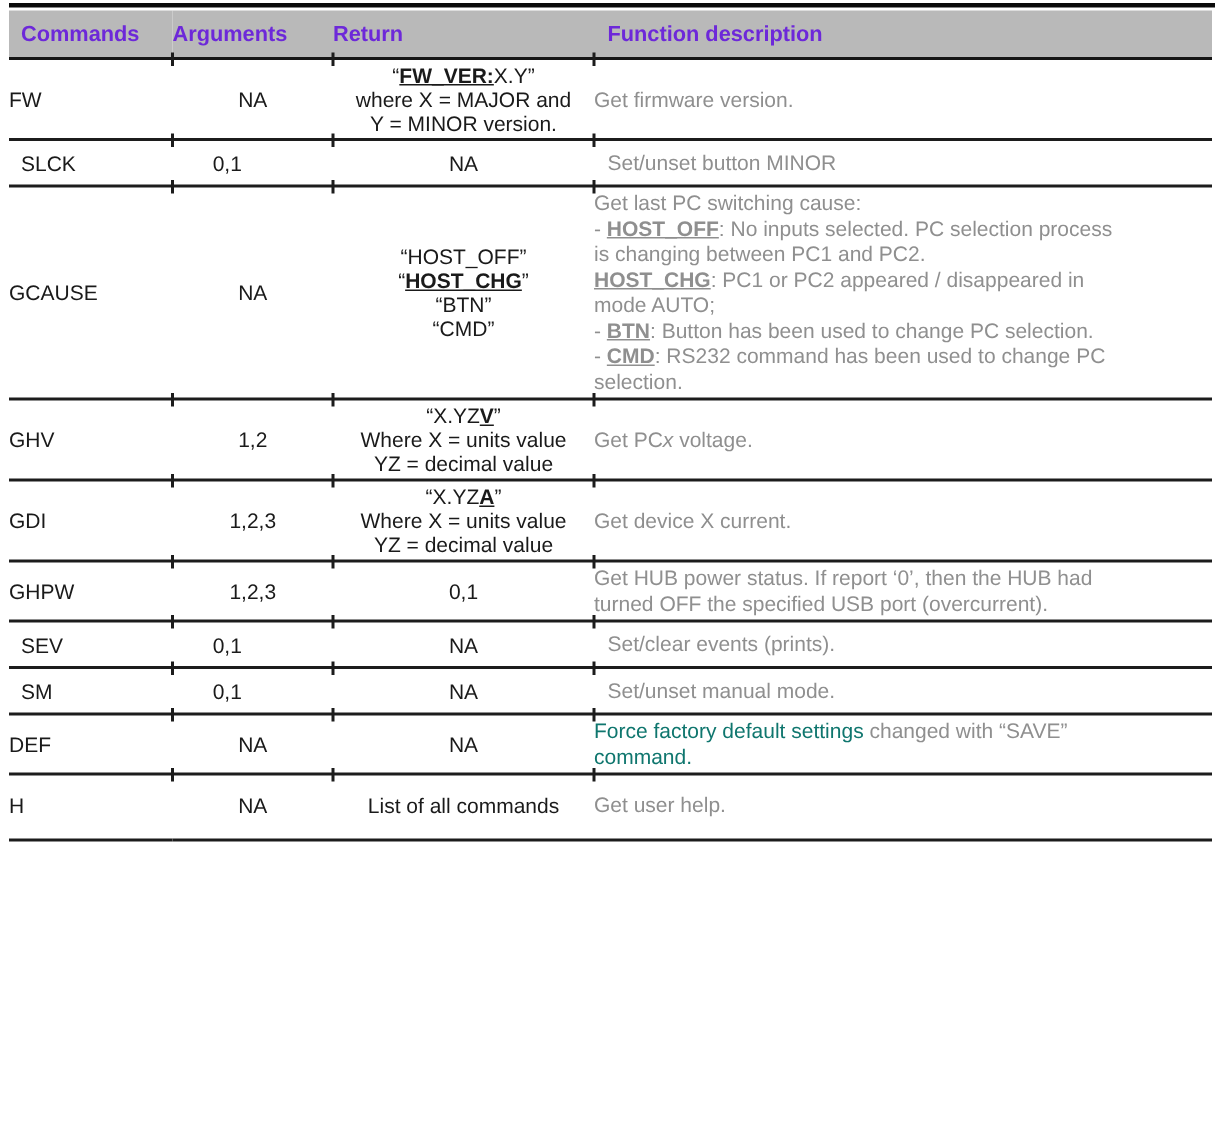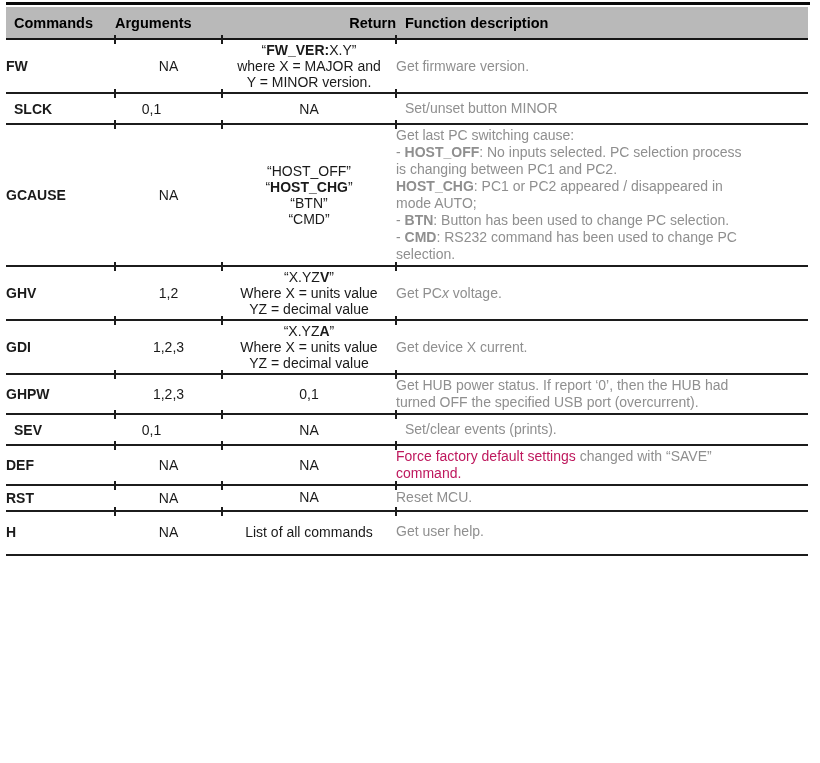--- a/index.html
+++ b/index.html
@@ -13,62 +13,62 @@
 
   table.cmdtable {
     border-collapse:collapse;
     table-layout:fixed;
     width:802px;
   }
   col.c1{width:109px} col.c2{width:107px} col.c3{width:174px} col.c4{width:412px}
 
   thead th {
     background:#b9b9b9;
-    color:#000000;
+    color:#6d28d9;
     font-size:14.5px;
     font-weight:bold;
     height:31px;
     border-bottom:2px solid #161616;
     text-align:left;
     vertical-align:middle;
     padding:0;
   }
   thead th.h-cmd  { padding-left:8px; }
   thead th.h-arg  { padding-right:30px; }
-  thead th.h-ret  { text-align:right;margin-top:32px; }
+  thead th.h-ret  { text-align:left;margin-top:32px; }
   thead th.h-desc { padding-left:9px; }
 
   tbody td {
     border-bottom:2px solid #1c1c1c;
     vertical-align:middle;
     font-size:14px;
     color:#1a1a1a;
     padding:6px 0;
     position:relative;
   }
   tr.tight td { padding:2px 0; }
   tr.row-RST td { padding:3px 0 4px; }
   tr.row-H   td { padding:11px 0 14px; }
 
   
   tbody td:not(:first-child)::before {
     content:""; position:absolute; left:-1px; top:-5px;
     width:2px; height:9px; background:#1c1c1c;
   }
 
-  td.c-cmd  { font-weight:bold; padding-left:8px; }
+  td.c-cmd  { font-weight:normal; padding-left:8px; }
   td.c-arg  { text-align:center; padding-right:34px; }
   td.c-ret  { text-align:center; }
   td.c-desc { color:#8f8f8f; padding-left:9px; padding-right:4px; }
 
   .ln { line-height:17px; }
   td.c-ret .ln { line-height:16px; }
-  .b { font-weight:bold; }
+  .b { font-weight:bold;text-decoration:underline; }
   .i { font-style:italic; }
-  .d { color:#be185d;margin-top:20px; }
+  .d { color:#0f766e;margin-top:20px; }
   td.va-top { vertical-align:top; padding-top:2px; }
 </style>
 </head>
 <body>
 
 <div class="wrap">
   <div class="topline"></div>
   <table class="cmdtable">
     <colgroup>
       <col class="c1">
@@ -165,39 +165,39 @@
         <tr class="row-SEV">
           <td class="c-cmd">SEV</td>
           <td class="c-arg">0,1</td>
           <td class="c-ret">
             <div class="ln"><span>NA</span></div>
           </td>
           <td class="c-desc">
             <div class="ln"><span>Set/clear events (prints).</span></div>
           </td>
         </tr>
+        <tr class="row-SM">
+          <td class="c-cmd">SM</td>
+          <td class="c-arg">0,1</td>
+          <td class="c-ret">
+            <div class="ln"><span>NA</span></div>
+          </td>
+          <td class="c-desc">
+            <div class="ln"><span>Set/unset manual mode.</span></div>
+          </td>
+        </tr>
         <tr class="row-DEF tight">
           <td class="c-cmd">DEF</td>
           <td class="c-arg">NA</td>
           <td class="c-ret">
             <div class="ln"><span>NA</span></div>
           </td>
           <td class="c-desc">
             <div class="ln"><span class="d">Force factory default settings </span><span>changed with “SAVE”</span></div>
             <div class="ln"><span class="d">command.</span></div>
-          </td>
-        </tr>
-        <tr class="row-RST">
-          <td class="c-cmd">RST</td>
-          <td class="c-arg">NA</td>
-          <td class="c-ret va-top">
-            <div class="ln"><span>NA</span></div>
-          </td>
-          <td class="c-desc">
-            <div class="ln"><span>Reset MCU.</span></div>
           </td>
         </tr>
         <tr class="row-H">
           <td class="c-cmd">H</td>
           <td class="c-arg">NA</td>
           <td class="c-ret">
             <div class="ln"><span>List of all commands</span></div>
           </td>
           <td class="c-desc">
             <div class="ln"><span>Get user help.</span></div>

